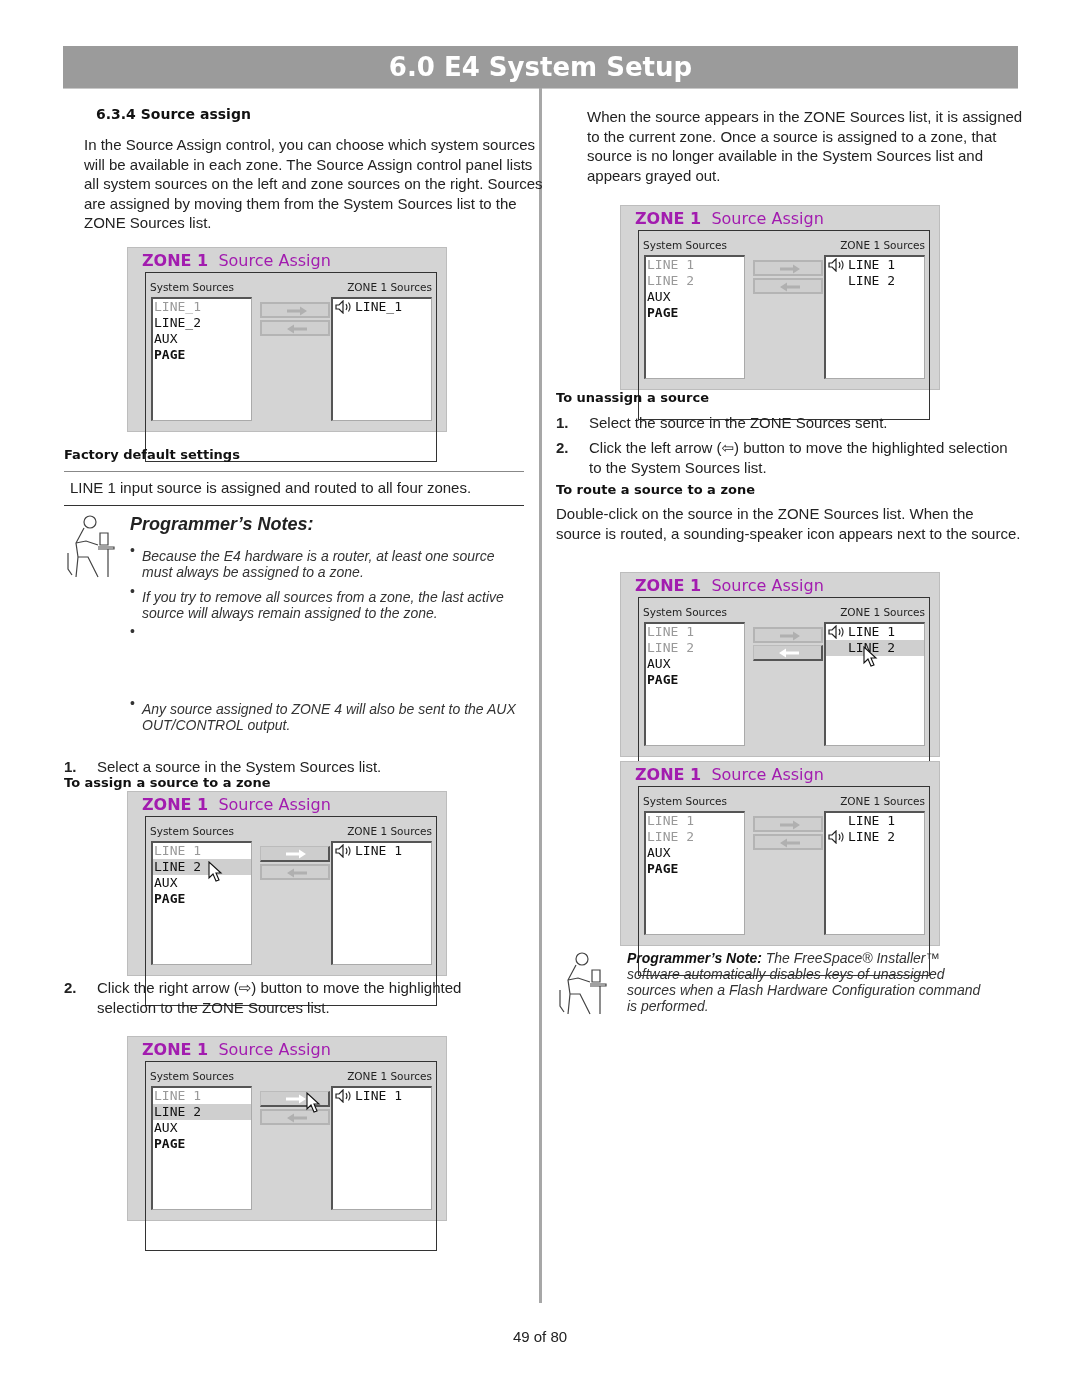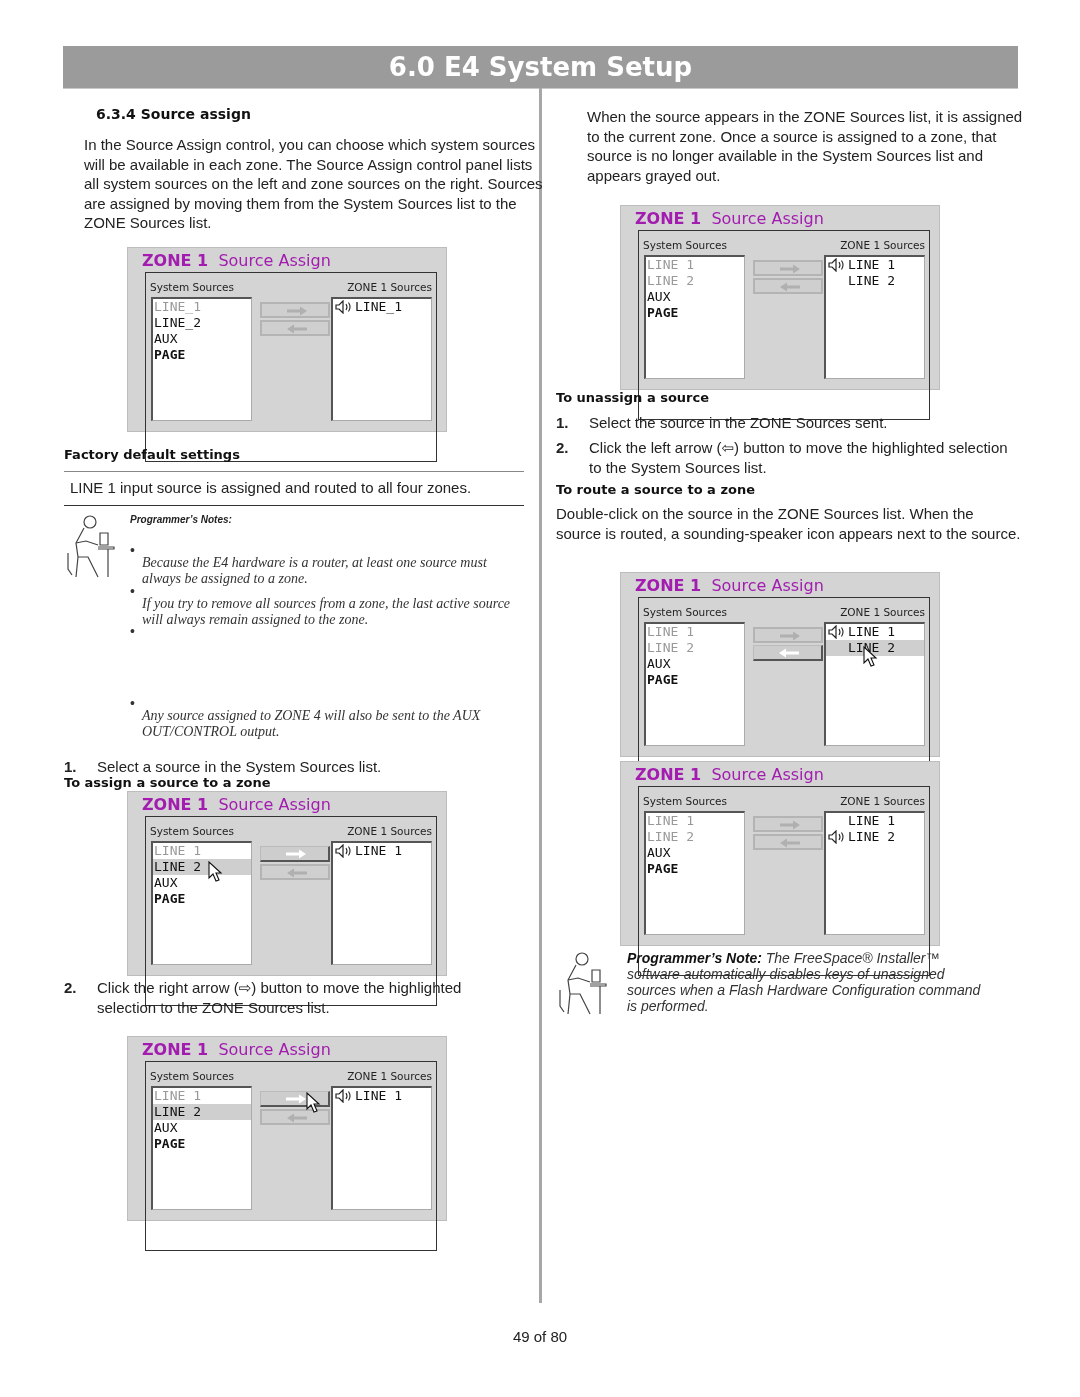--- a/index.html
+++ b/index.html
@@ -17,24 +17,24 @@
   h2.section { font-family: "DejaVu Sans", sans-serif; font-weight: bold; font-size: 14px; color: #111; margin-left: 32px; }
   h3.sub { font-family: "DejaVu Sans", sans-serif; font-weight: bold; font-size: 13px; color: #111; }
 
   .hr-gray { position: absolute; height: 1px; background: #888; }
   .hr-dark { position: absolute; height: 1px; background: #333; }
 
   .step { position: absolute; font-size: 15px; line-height: 19.5px; }
   .step .num { position: absolute; left: 0; top: 0; font-weight: bold; }
   .step .txt { position: absolute; left: 33px; top: 0; }
 
-  .notes-title { font-weight: bold; font-style: italic; font-size: 10px; }
+  .notes-title { font-weight: bold; font-style: italic; font-size: 18px; }
   .note-item { position: absolute; font-style: italic; font-size: 14px; line-height: 16px; color: #333; }
   .note-item .bullet { position: absolute; left: 0; top: 0; font-style: normal; }
-  .note-item .ntxt { position: absolute; left: 12px; top: 13px; font-family: Liberation Serif, serif; }
+  .note-item .ntxt { position: absolute; left: 12px; top: 6px; }
 
   
   .sa { position: absolute; width: 320px; height: 185px; background: #d4d4d4; border: 1px solid #bdbdbd; }
   .sa .sa-title { position: absolute; left: 14px; top: 3px; font-family: "DejaVu Sans", sans-serif; font-size: 16px; color: #a21caf; white-space: nowrap; }
   .sa .sa-title b { font-weight: bold; }
   .sa .sa-title span.light { font-weight: normal; }
   .sa .sa-frame { position: absolute; left: 17px; top: 24px; width: 292px; height: 190px; border: 1px solid #333; }
   .sa .lbl { position: absolute; top: 8px; font-family: "DejaVu Sans", sans-serif; font-size: 10.5px; color: #222; white-space: nowrap; }
   .sa .lbl-sys { left: 4px; }
   .sa .lbl-zone { right: 4px; }

